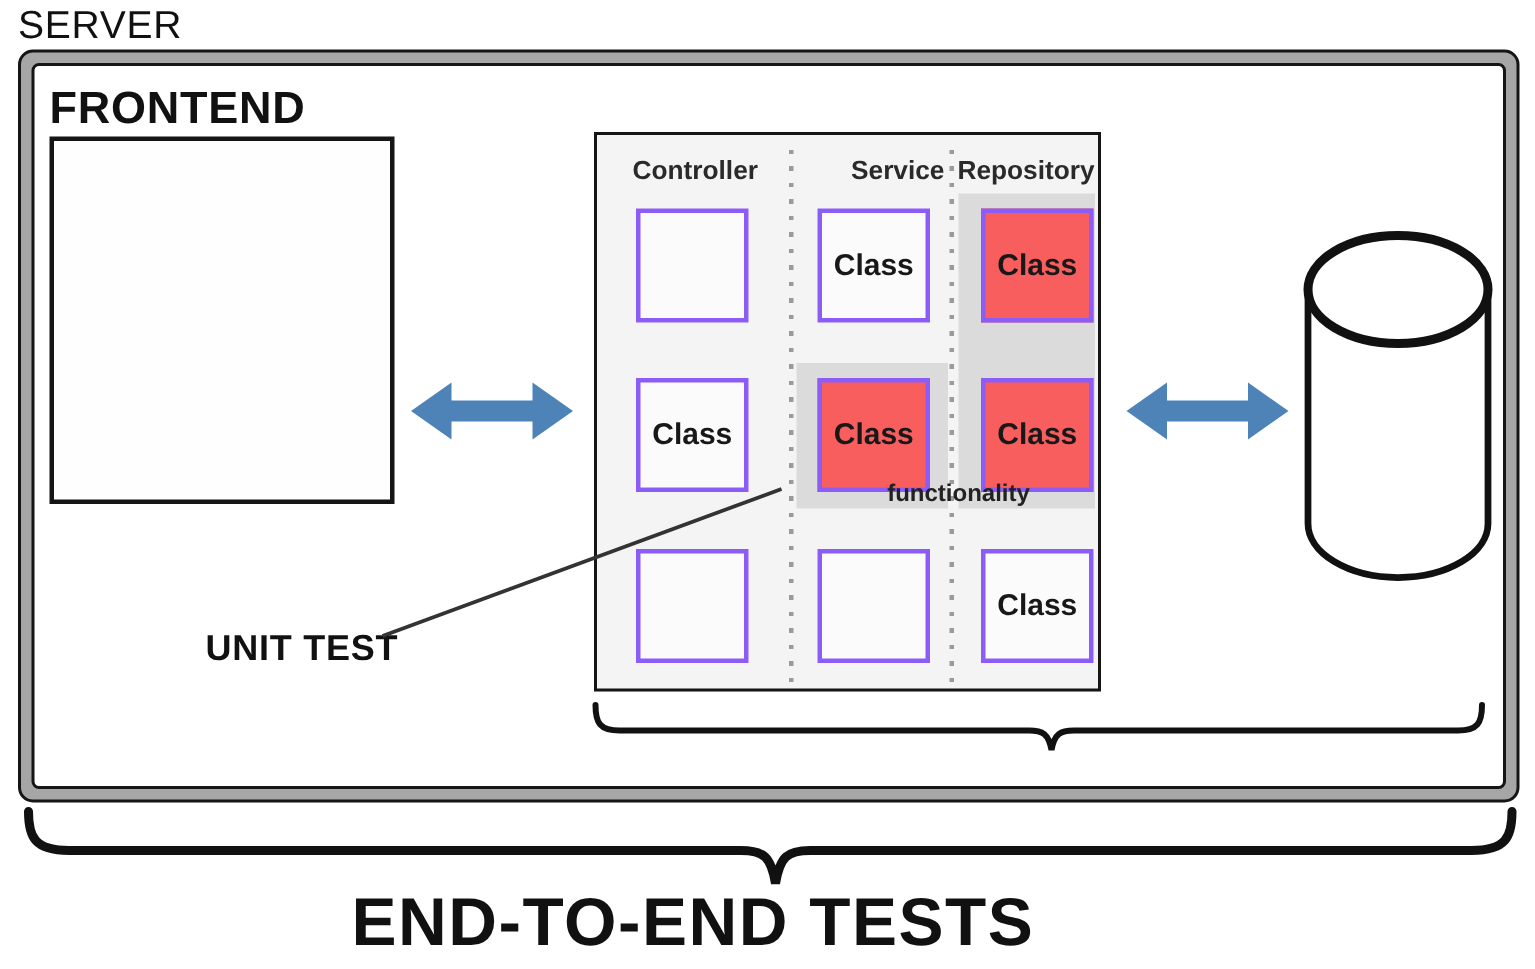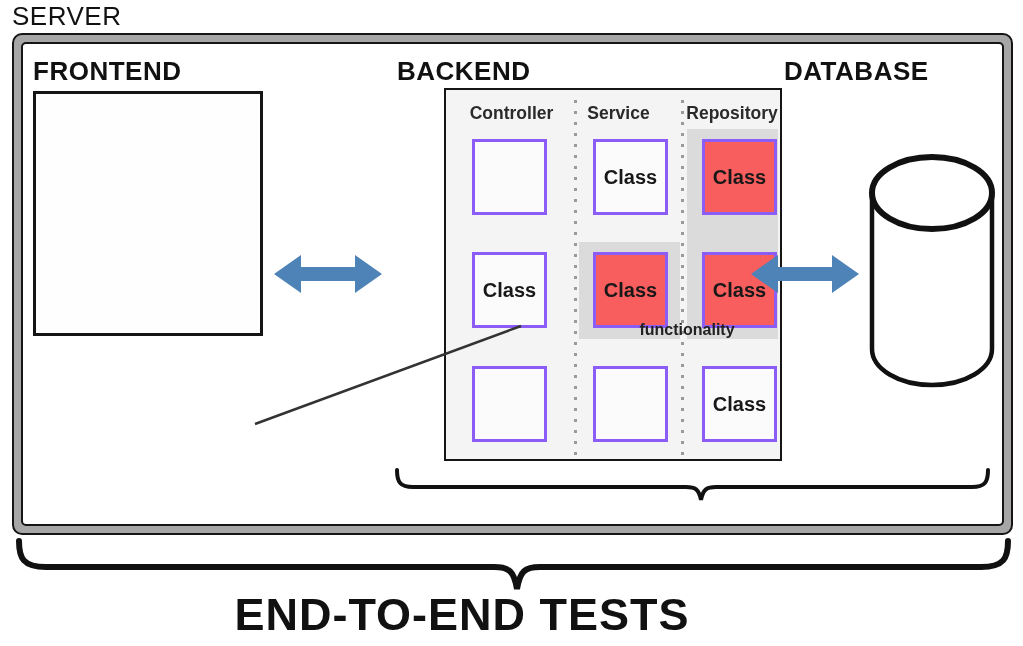--- a/index.html
+++ b/index.html
@@ -4,53 +4,53 @@
 <style>
   html,body{margin:0;padding:0;background:#fff;}
   #stage{
     position:relative;width:1023px;height:646px;overflow:hidden;
     background:#fff;
     font-family:"Liberation Sans","DejaVu Sans",sans-serif;
     color:#111;
   }
   .abs{position:absolute;}
   .heading{
-    font-weight:700;font-size:26px;letter-spacing:.5px;color:#111;
+    font-weight:700;font-size:30px;letter-spacing:.5px;color:#111;
     white-space:nowrap;
   }
   
   .server-box{
     left:12px;top:33px;width:997px;height:498px;
     background:#a6a6a6;border:2px solid #151515;border-radius:10px;
   }
   .server-inner{
     position:absolute;left:7px;top:7px;right:7px;bottom:7px;
     background:#ffffff;border:2px solid #151515;border-radius:5px;
   }
   .frontend-box{
     left:33px;top:91px;width:224px;height:239px;
     background:#fefefe;border:3px solid #151515;
   }
   .backend-panel{
     left:396px;top:88px;width:334px;height:369px;
-    background:#f4f4f4;border:2px solid #151515;margin-left:48px;
+    background:#f4f4f4;border:2px solid #151515;
   }
   .hl{background:#dbdbdb;position:absolute;}
   .hl-repo{left:241px;top:39px;width:91px;height:210px;}
   .hl-service{left:133px;top:152px;width:101px;height:97px;}
   .dotline{
     position:absolute;top:10px;width:3px;height:358px;
     background-image:repeating-linear-gradient(to bottom,#9a9a9a 0 3px,transparent 3px 11px);
   }
   .dot1{left:128px;} .dot2{left:235px;}
   .colhead{
     position:absolute;top:11px;height:24px;line-height:24px;
     font-weight:700;font-size:17.5px;text-align:center;color:#2a2a2a;
   }
-  .ch1{left:0;width:131px;} .ch2{left:120px;width:105px;} .ch3{left:238px;width:96px;text-align:center;}
+  .ch1{left:0;width:131px;} .ch2{left:148px;width:105px;} .ch3{left:238px;width:96px;text-align:center;}
   .cell{
     position:absolute;width:69px;height:70px;border:3px solid #8b5cf6;
     display:flex;align-items:center;justify-content:center;
     font-weight:700;font-size:20px;color:#181818;
   }
   .cell.empty,.cell.plain{background:#fbfbfb;}
   .cell.red{background:#f85e5e;}
   .cr1{top:49px;} .cr2{top:162px;} .cr3{top:276px;}
   .cc1{left:26px;} .cc2{left:147px;} .cc3{left:256px;}
   .functionality{
@@ -81,22 +81,20 @@
 
 <div id="stage">
 
   <div class="abs server-label">SERVER</div>
 
   <div class="abs server-box">
     <div class="server-inner"></div>
   </div>
 
   <div class="abs heading fe-label">FRONTEND</div>
-  <div class="abs heading be-label">BACKEND</div>
-  <div class="abs heading db-label">DATABASE</div>
 
   <div class="abs frontend-box"></div>
 
   <div class="abs backend-panel">
     <div class="hl hl-repo"></div>
     <div class="hl hl-service"></div>
     <div class="dotline dot1"></div>
     <div class="dotline dot2"></div>
 
     <div class="colhead ch1">Controller</div>
@@ -109,20 +107,21 @@
     <div class="cell cr2 cc1 plain">Class</div>
     <div class="cell cr2 cc2 red">Class</div>
     <div class="cell cr2 cc3 red">Class</div>
     <div class="cell cr3 cc1 empty"></div>
     <div class="cell cr3 cc2 empty"></div>
     <div class="cell cr3 cc3 plain">Class</div>
 
     <div class="functionality">functionality</div>
   </div>
 
+  <div class="abs unit-test">UNIT TEST</div>
   <div class="abs e2e-label">END-TO-END TESTS</div>
 
   <svg id="overlay" width="1023" height="646" viewBox="0 0 1023 646">
 
     <polygon points="274,274 301,255 301,267 355,267 355,255 382,274 355,293 355,281 301,281 301,293" fill="#4d83b7"></polygon>
 
     <polygon points="751,274 778,255 778,267 832,267 832,255 859,274 832,293 832,281 778,281 778,293" fill="#4d83b7"></polygon>
 
     <g>
       <path d="M 872 193 L 872 349 A 60 36 0 0 0 992 349 L 992 193" fill="#ffffff" stroke="#111" stroke-width="4.5"></path>

